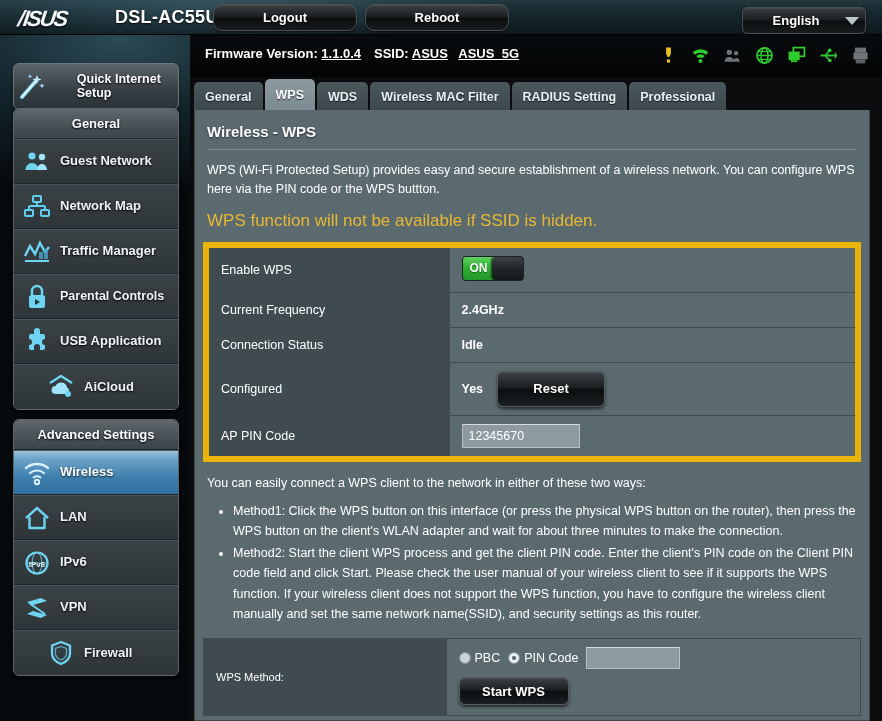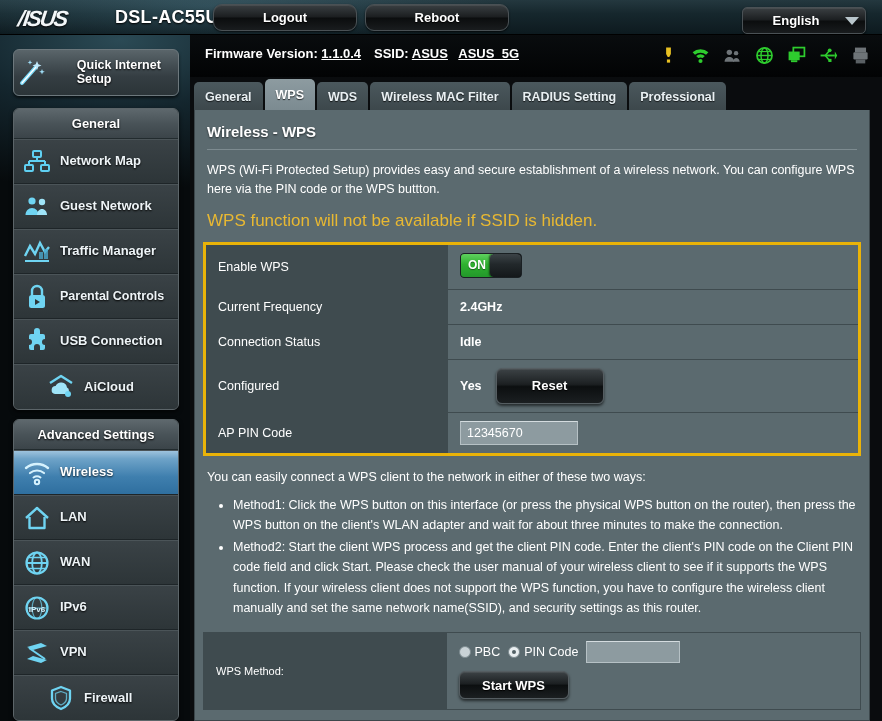--- a/index.html
+++ b/index.html
@@ -97,21 +97,21 @@
     position: absolute; right: 12px; top: 7px;
     display: flex; align-items: center; gap: 13px; height: 26px;
   }
   .sicon { width: 19px; height: 19px; display: block; cursor: pointer; }
 
   
   .sidebar {
     position: absolute; left: 0; top: 35px; width: 190px; height: 686px;
   }
   .qis-btn {
-    position: absolute; left: 13px; top: 14px; width: 166px; height: 47px;
+    position: absolute; left: 13px; top: 28px; width: 166px; height: 47px;
     background: linear-gradient(180deg, #5a656a 0%, #434d52 35%, #343d42 60%, #2b3438 100%);
     border: 1px solid #6d787d; border-radius: 6px;
     display: flex; align-items: center; cursor: pointer;
     box-shadow: 0 2px 3px rgba(0,0,0,0.6);
     overflow: hidden;
     gap: 28px;
   }
   .qis-icon { width: 42px; display:flex; align-items:center; justify-content:center; }
   .qis-label {
     color: #ffffff; font-size: 12.5px; font-weight: bold;
@@ -211,21 +211,21 @@
     color: #ffffff; font-size: 12.5px; line-height: 1.55;
   }
   .warn {
     margin: 11px 12px 0 12px;
     color: #e8b832; font-size: 17px;
   }
 
   
   .settings-table {
     margin: 11px 12px 0 8px;
-    border: 3px solid #eab308;
+    border: 6px solid #eab308;
     border-collapse: collapse;
     width: 658px;
   }
   .settings-table tr { border-bottom: 1px solid #3f4b4f; }
   .settings-table tr:last-child { border-bottom: none; }
   .settings-table td.lbl {
     width: 243px;
     background: #3f4b4f;
     color: #ffffff; font-size: 12.5px;
     padding: 10px 0 10px 12px;
@@ -416,47 +416,47 @@
       </span>
       <span class="qis-label">Quick Internet Setup</span>
     </div>
 
     <div class="nav-group" id="group-general">
       <div class="nav-header">General</div>
 
       <div class="nav-item">
         <span class="nav-icon">
           <svg width="28" height="28" viewBox="0 0 28 28">
+            <circle cx="9" cy="8" r="3.6" fill="#6fd4f2"></circle>
+            <circle cx="19" cy="9" r="3.2" fill="#9fe4f8"></circle>
+            <path d="M2.5 22c0-4 2.9-7 6.5-7s6.5 3 6.5 7z" fill="#6fd4f2"></path>
+            <path d="M14 22c0-3.4 2.3-6 5-6s5 2.6 5 6z" fill="#9fe4f8"></path>
+          </svg>
+        </span>
+        <span class="nav-label">Guest Network</span>
+      </div>
+
+      <div class="nav-item">
+        <span class="nav-icon">
+          <svg width="28" height="28" viewBox="0 0 28 28">
             <rect x="10" y="3" width="8" height="6" rx="1" fill="none" stroke="#5fd0f2" stroke-width="2"></rect>
             <rect x="2" y="17" width="8" height="6" rx="1" fill="none" stroke="#5fd0f2" stroke-width="2"></rect>
             <rect x="18" y="17" width="8" height="6" rx="1" fill="none" stroke="#5fd0f2" stroke-width="2"></rect>
             <line x1="14" y1="9" x2="14" y2="13" stroke="#5fd0f2" stroke-width="2"></line>
             <line x1="6" y1="13" x2="22" y2="13" stroke="#5fd0f2" stroke-width="2"></line>
             <line x1="6" y1="13" x2="6" y2="17" stroke="#5fd0f2" stroke-width="2"></line>
             <line x1="22" y1="13" x2="22" y2="17" stroke="#5fd0f2" stroke-width="2"></line>
           </svg>
         </span>
         <span class="nav-label">Network Map</span>
       </div>
 
       <div class="nav-item">
         <span class="nav-icon">
           <svg width="28" height="28" viewBox="0 0 28 28">
-            <circle cx="9" cy="8" r="3.6" fill="#6fd4f2"></circle>
-            <circle cx="19" cy="9" r="3.2" fill="#9fe4f8"></circle>
-            <path d="M2.5 22c0-4 2.9-7 6.5-7s6.5 3 6.5 7z" fill="#6fd4f2"></path>
-            <path d="M14 22c0-3.4 2.3-6 5-6s5 2.6 5 6z" fill="#9fe4f8"></path>
-          </svg>
-        </span>
-        <span class="nav-label">Guest Network</span>
-      </div>
-
-      <div class="nav-item">
-        <span class="nav-icon">
-          <svg width="28" height="28" viewBox="0 0 28 28">
             <polyline points="2,18 7,8 12,16 17,5 22,14 26,9" fill="none" stroke="#6fd4f2" stroke-width="2.4"></polyline>
             <rect x="16" y="14" width="4" height="7" fill="#4aa8cc" opacity="0.8"></rect>
             <rect x="21" y="11" width="4" height="10" fill="#4aa8cc" opacity="0.8"></rect>
             <line x1="2" y1="23" x2="26" y2="23" stroke="#6fd4f2" stroke-width="2"></line>
           </svg>
         </span>
         <span class="nav-label">Traffic Manager</span>
       </div>
 
       <div class="nav-item">
@@ -469,21 +469,21 @@
         </span>
         <span class="nav-label two-line">Parental Controls</span>
       </div>
 
       <div class="nav-item">
         <span class="nav-icon">
           <svg width="28" height="28" viewBox="0 0 28 28">
             <path d="M11 3 a3 3 0 0 1 6 0 v3 h3 a2 2 0 0 1 2 2 v3 a3 3 0 0 0 0 6 v3 a2 2 0 0 1-2 2 h-3 v-3 a3 3 0 0 0-6 0 v3 H8 a2 2 0 0 1-2-2 v-3 a3 3 0 0 0 0-6 V8 a2 2 0 0 1 2-2 h3 z" fill="#6fd4f2"></path>
           </svg>
         </span>
-        <span class="nav-label">USB Connection</span>
+        <span class="nav-label">USB Application</span>
       </div>
 
       <div class="nav-item">
         <span class="nav-icon">
           <svg width="28" height="28" viewBox="0 0 28 28">
             <path d="M3 10 L14 3 L25 10" fill="none" stroke="#6fd4f2" stroke-width="2.4" stroke-linejoin="round"></path>
             <path d="M8 21 a4 4 0 0 1 0.6-7.95 A6 6 0 0 1 20 14.5 a3.5 3.5 0 0 1-0.5 6.5 z" fill="#9fe4f8"></path>
             <circle cx="21" cy="21" r="3" fill="#6fd4f2"></circle>
           </svg>
         </span>
@@ -509,32 +509,20 @@
       <div class="nav-item">
         <span class="nav-icon">
           <svg width="28" height="28" viewBox="0 0 28 28">
             <path d="M3 14 L14 4 L25 14" fill="none" stroke="#6fd4f2" stroke-width="2.4" stroke-linejoin="round"></path>
             <path d="M6.5 13 V24 h15 V13" fill="none" stroke="#6fd4f2" stroke-width="2.4" stroke-linejoin="round"></path>
           </svg>
         </span>
         <span class="nav-label">LAN</span>
       </div>
 
-      <div class="nav-item">
-        <span class="nav-icon">
-          <svg width="28" height="28" viewBox="0 0 28 28">
-            <circle cx="14" cy="14" r="10.5" fill="none" stroke="#6fd4f2" stroke-width="2.2"></circle>
-            <ellipse cx="14" cy="14" rx="4.8" ry="10.5" fill="none" stroke="#6fd4f2" stroke-width="1.8"></ellipse>
-            <line x1="3.5" y1="14" x2="24.5" y2="14" stroke="#6fd4f2" stroke-width="1.8"></line>
-            <line x1="5.5" y1="8.5" x2="22.5" y2="8.5" stroke="#6fd4f2" stroke-width="1.5"></line>
-            <line x1="5.5" y1="19.5" x2="22.5" y2="19.5" stroke="#6fd4f2" stroke-width="1.5"></line>
-          </svg>
-        </span>
-        <span class="nav-label">WAN</span>
-      </div>
 
       <div class="nav-item">
         <span class="nav-icon">
           <svg width="28" height="28" viewBox="0 0 28 28">
             <circle cx="14" cy="14" r="10.5" fill="none" stroke="#6fd4f2" stroke-width="2.2"></circle>
             <ellipse cx="14" cy="14" rx="4.8" ry="10.5" fill="none" stroke="#6fd4f2" stroke-width="1.2" opacity="0.7"></ellipse>
             <line x1="3.5" y1="14" x2="24.5" y2="14" stroke="#6fd4f2" stroke-width="1.2" opacity="0.7"></line>
             <text x="14" y="17.5" font-size="8" font-weight="bold" fill="#d6f2fd" text-anchor="middle" font-family="Liberation Sans, sans-serif">IPv6</text>
           </svg>
         </span>

